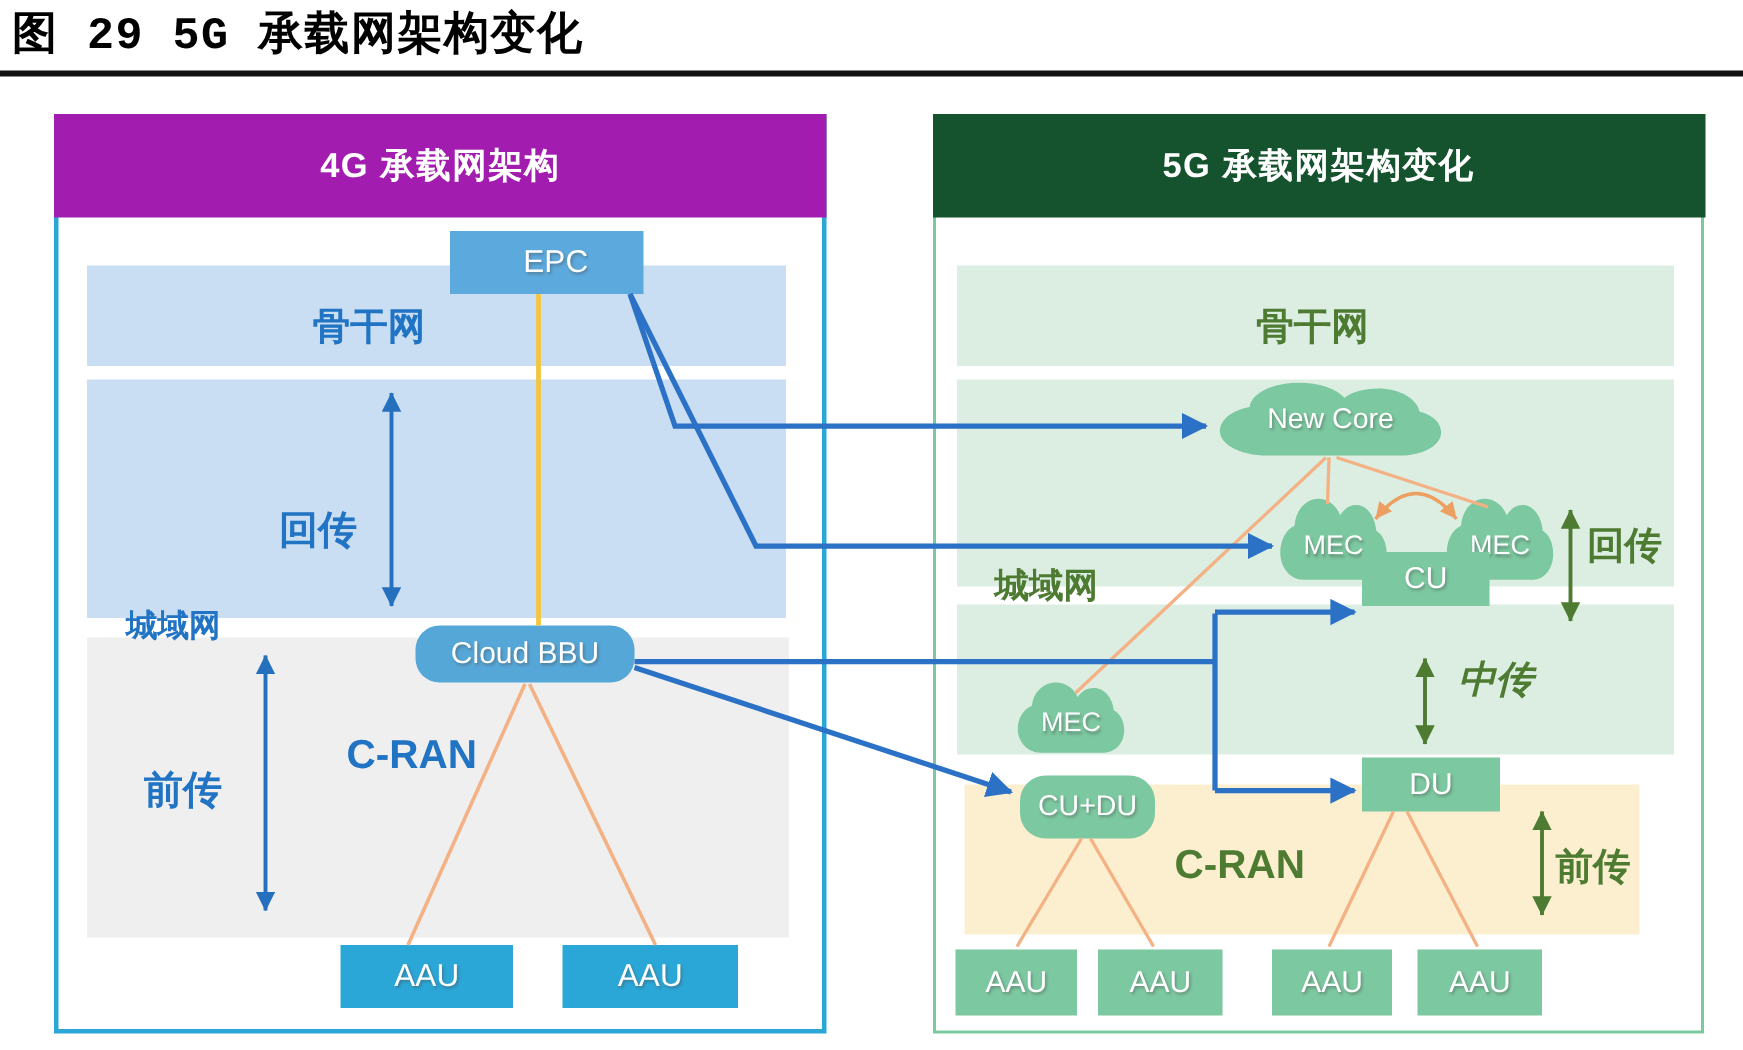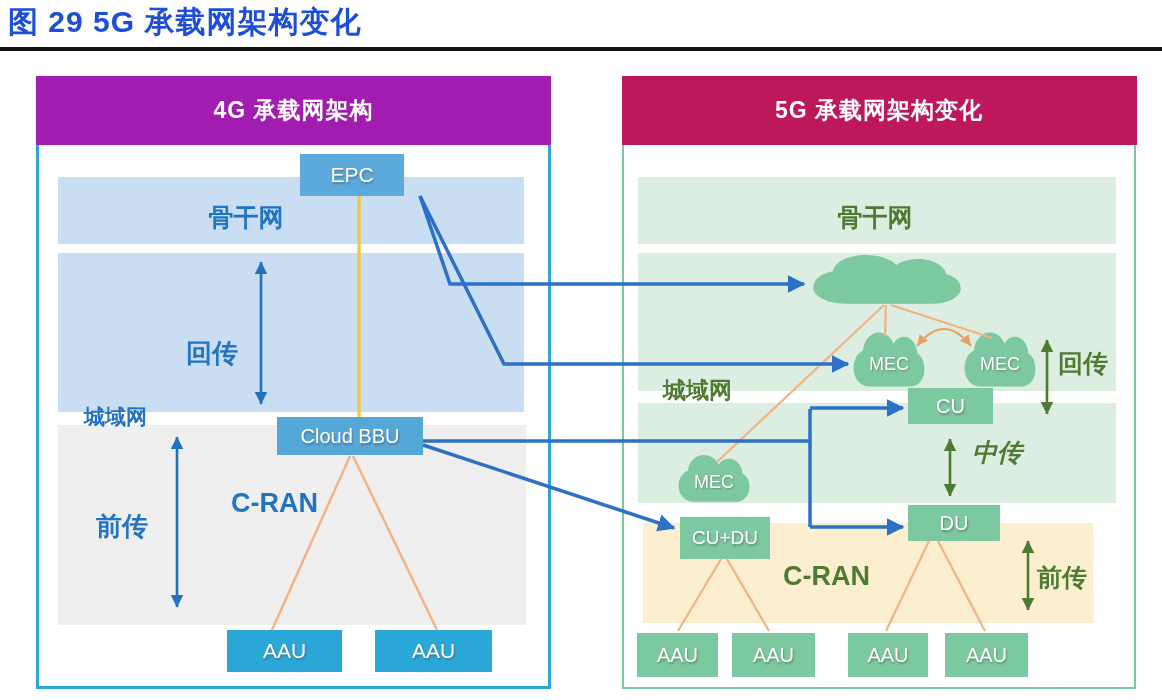--- a/index.html
+++ b/index.html
@@ -1,50 +1,50 @@
 <!DOCTYPE html>
 <html><head>
 <meta charset="utf-8">
 <style>
   html,body{margin:0;padding:0;background:#ffffff;}
   .stage{position:relative;width:1162px;height:700px;background:#ffffff;overflow:hidden;
          font-family:"Liberation Sans",sans-serif;}
 
   
-  .fig-title{position:absolute;left:8px;top:2px;font-family:Liberation Sans, sans-serif;
-             font-weight:bold;font-size:30px;color:#1d4ed8;letter-spacing:1px;white-space:nowrap;}
+  .fig-title{position:absolute;left:8px;top:2px;font-family:Liberation Mono, monospace;
+             font-weight:bold;font-size:30px;color:#000000;letter-spacing:1px;white-space:nowrap;}
   .title-rule{position:absolute;left:0;top:47px;width:1162px;height:4px;background:#111;}
 
   
   .panel{position:absolute;top:76px;height:613px;background:#fff;box-sizing:border-box;}
   .panel.p4g{left:36px;width:515px;border:3px solid #2BA7D7;}
   .panel.p5g{left:622px;width:514px;border:2.5px solid #7CC8A0;}
   .panel-header{position:absolute;left:-3px;top:-3px;right:-3px;height:69px;
                 display:flex;align-items:center;justify-content:center;
                 color:#fff;font-size:23px;font-weight:600;letter-spacing:1px;}
   .p4g .panel-header{background:#a21caf;}
-  .p5g .panel-header{left:-2.5px;right:-2.5px;top:-2.5px;background:#be185d;}
+  .p5g .panel-header{left:-2.5px;right:-2.5px;top:-2.5px;background:#14532d;}
 
   
   .band{position:absolute;}
   .band.blue{background:#C9DEF2;}
   .band.gray{background:#EFEFEF;}
   .band.green{background:#DCEDE2;}
   .band.cream{background:#FBEFD0;}
 
   
   .lbl{position:absolute;font-weight:bold;white-space:nowrap;}
   .lbl.b{color:#2173C4;}
   .lbl.g{color:#4E7B32;}
 
   
   .node{position:absolute;display:flex;align-items:center;justify-content:center;
         color:#fff;text-shadow:1px 1.5px 2px rgba(70,70,70,.45);}
   .node.blue-mid{background:#5CA9DD;}
-  .node.blue-bbu{background:#55A7D8;}
+  .node.blue-bbu{background:#55A7D8;border-radius:16px;}
   .node.cyan{background:#2BA7D7;}
   .node.grn{background:#7CC8A0;}
 
   
   .cloud{position:absolute;}
   .cloud svg{position:absolute;left:0;top:0;width:100%;height:100%;fill:#7CC8A0;}
   .cloud .cl-txt{position:absolute;left:0;right:0;top:52%;transform:translateY(-50%);
         text-align:center;color:#fff;text-shadow:1px 1.5px 2px rgba(70,70,70,.45);}
 
   .overlay{position:absolute;left:0;top:0;pointer-events:none;}
@@ -64,21 +64,21 @@
   <div class="band blue" style="left:58px;top:177px;width:466px;height:67px;"></div>
   <div class="band blue" style="left:58px;top:253px;width:466px;height:159px;"></div>
   <div class="band gray" style="left:58px;top:425px;width:468px;height:200px;"></div>
 
   <div class="lbl b" style="left:185px;top:201px;width:122px;text-align:center;font-size:25px;">骨干网</div>
   <div class="lbl b" style="left:186px;top:336px;font-size:26px;">回传</div>
   <div class="lbl b" style="left:84px;top:403px;font-size:21px;">城域网</div>
   <div class="lbl b" style="left:231px;top:488px;font-size:27px;">C-RAN</div>
   <div class="lbl b" style="left:96px;top:509px;font-size:26px;">前传</div>
 
-  <div class="node blue-mid" style="left:300px;top:154px;width:104px;height:42px;font-size:21px;">EPC</div>
+  <div class="node blue-mid" style="left:300px;top:154px;width:117px;height:42px;font-size:21px;padding-left:12px;">EPC</div>
   <div class="node blue-bbu" style="left:277px;top:417px;width:146px;height:38px;font-size:20px;">Cloud BBU</div>
   <div class="node cyan" style="left:227px;top:630px;width:115px;height:42px;font-size:21px;">AAU</div>
   <div class="node cyan" style="left:375px;top:630px;width:117px;height:42px;font-size:21px;">AAU</div>
 
   <section class="panel p5g">
     <header class="panel-header">5G 承载网架构变化</header>
   </section>
 
   <div class="band green" style="left:638px;top:177px;width:478px;height:67px;"></div>
   <div class="band green" style="left:638px;top:253px;width:478px;height:138px;"></div>
@@ -97,43 +97,44 @@
       <symbol id="cloudshape" viewBox="0 0 120 70" preserveAspectRatio="none">
         <path d="M28 67 C14 67 4 57 4 46 C4 36 10 28 19 25 C20 13 31 4 44 4 C54 4 63 9 67 17 C71 12 77 9 84 9 C95 9 104 18 105 29 C112 32 116 39 116 47 C116 58 107 67 95 67 Z"></path>
       </symbol>
     </defs>
   </svg>
 
   <div class="cloud" style="left:808px;top:252px;width:158px;height:54px;">
     <svg preserveAspectRatio="none" viewBox="0 0 120 70">
         <use href="#cloudshape"></use>
       </svg>
+    <div class="cl-txt" style="font-size:19px;">New Core</div>
   </div>
   <div class="cloud" style="left:851px;top:329px;width:76px;height:60px;">
     <svg preserveAspectRatio="none" viewBox="0 0 120 70">
         <use href="#cloudshape"></use>
       </svg>
     <div class="cl-txt" style="font-size:18px;top:58%;">MEC</div>
   </div>
   <div class="cloud" style="left:962px;top:329px;width:76px;height:60px;">
     <svg preserveAspectRatio="none" viewBox="0 0 120 70">
         <use href="#cloudshape"></use>
       </svg>
     <div class="cl-txt" style="font-size:18px;top:58%;">MEC</div>
   </div>
   <div class="cloud" style="left:676px;top:452px;width:76px;height:52px;">
     <svg preserveAspectRatio="none" viewBox="0 0 120 70">
         <use href="#cloudshape"></use>
       </svg>
     <div class="cl-txt" style="font-size:18px;top:58%;">MEC</div>
   </div>
 
-  <div class="node grn" style="left:908px;top:388px;width:85px;height:36px;font-size:20px;">CU</div>
+  <div class="node grn" style="left:908px;top:368px;width:85px;height:36px;font-size:20px;">CU</div>
   <div class="node grn" style="left:908px;top:505px;width:92px;height:36px;font-size:20px;">DU</div>
-  <div class="node grn" style="left:680px;top:517px;width:90px;height:42px;font-size:19px;">CU+DU</div>
+  <div class="node grn" style="left:680px;top:517px;width:90px;height:42px;font-size:19px;border-radius:17px;">CU+DU</div>
   <div class="node grn" style="left:637px;top:633px;width:81px;height:44px;font-size:20px;">AAU</div>
   <div class="node grn" style="left:732px;top:633px;width:83px;height:44px;font-size:20px;">AAU</div>
   <div class="node grn" style="left:848px;top:633px;width:80px;height:44px;font-size:20px;">AAU</div>
   <div class="node grn" style="left:945px;top:633px;width:83px;height:44px;font-size:20px;">AAU</div>
 
   <svg class="overlay" width="1162" height="700">
     <defs>
       <marker id="mb" markerWidth="5.4" markerHeight="5.4" refX="4.6" refY="2.5" orient="auto">
         <path d="M0 0 L5 2.5 L0 5 Z" fill="#2B71C6"></path>
       </marker>

